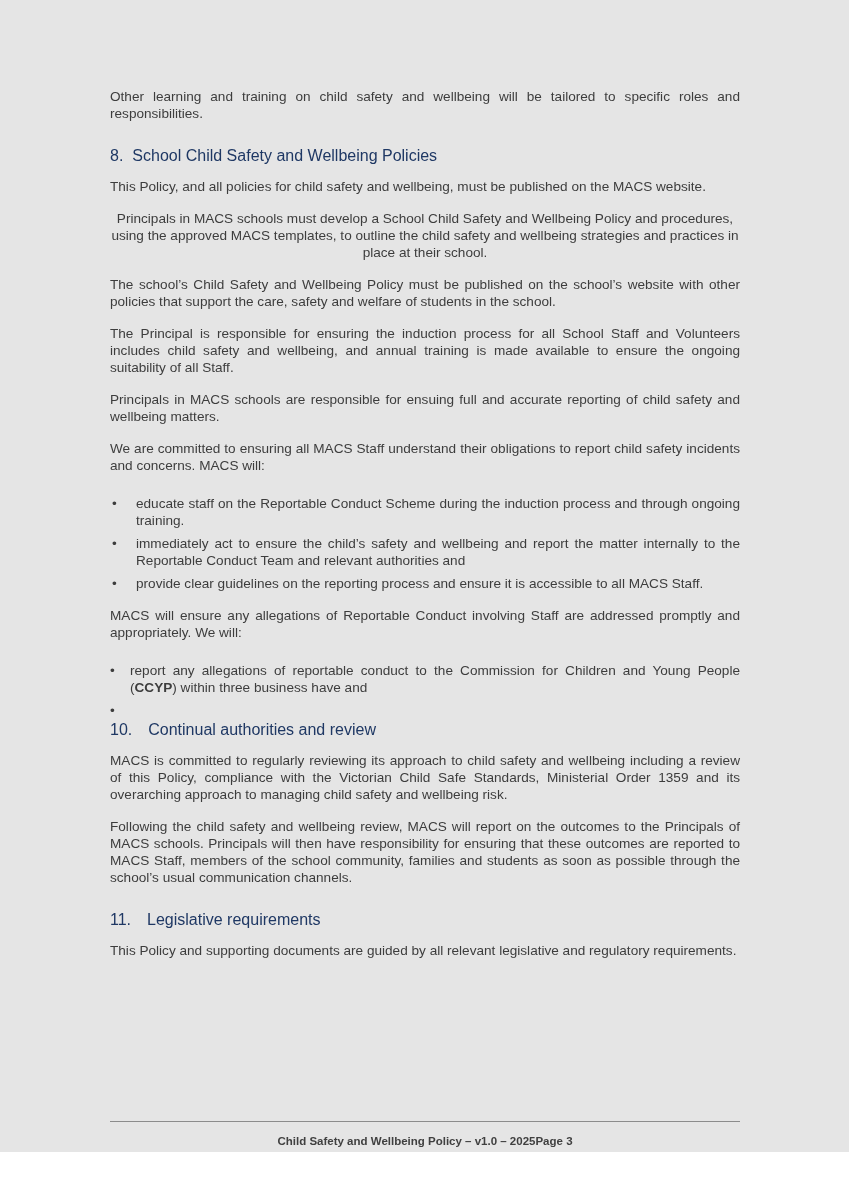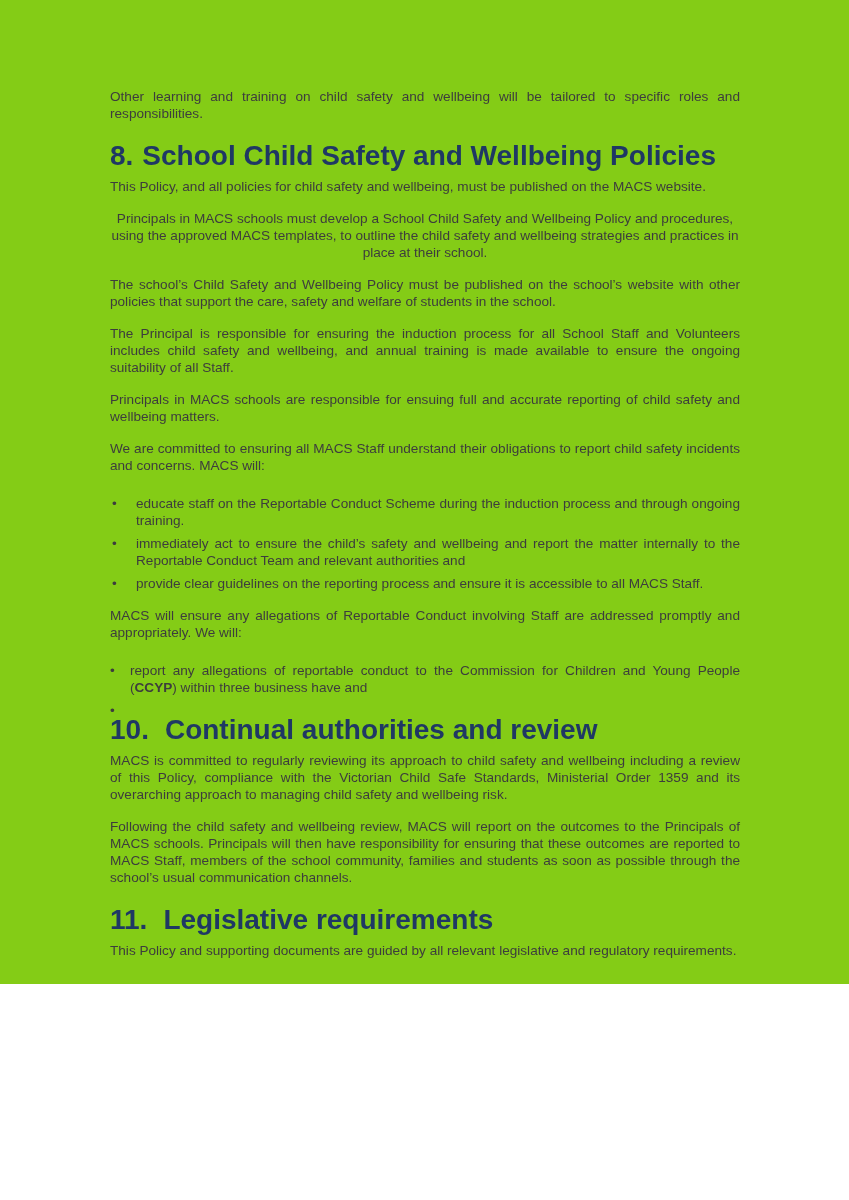--- a/index.html
+++ b/index.html
@@ -1,40 +1,40 @@
 <!DOCTYPE html>
 <html><head>
 <meta charset="utf-8">
 <style>
   html, body { margin: 0; padding: 0; background: #ffffff; }
   .page {
     position: relative;
     width: 849px;
-    height: 984px;
-    background: #84cc16;
+    height: 1152px;
+    background: #e5e5e5;
     font-family: "Liberation Sans", "DejaVu Sans", sans-serif;
     overflow: hidden;
   }
   .content {
     position: absolute;
     left: 110px;
     top: 88px;
     width: 630px;
   }
   p.body {
     font-size: 13.6px;
     line-height: 17px;
     color: #3d3d3d;
     text-align: justify;
     margin: 0 0 15px 0;
   }
   p.body.align-left { text-align: center; }
   h2.heading {
-    font-size: 28px;
-    font-weight: 700;
+    font-size: 16px;
+    font-weight: 400;
     color: #1f3864;
     margin: 20px 0 9px 0;
     line-height: 27px;
   }
   h2.heading .num { margin-right: 9px; }
   h2.heading.two-digit .num { margin-right: 16px; }
   ul.bullets {
     list-style: none;
     margin: 21px 0 15px 0;
     padding: 0;
@@ -57,21 +57,21 @@
   ul.bullets.tight li .bullet { left: 0; }
   .bold { font-weight: 700; }
   .footer {
     position: absolute;
     left: 110px;
     width: 630px;
     top: 1121px;
     border-top: 1px solid #8c8c8c;
     padding-top: 13px;
     display: flex;
-    justify-content: flex-start;
+    justify-content: center;
     align-items: baseline;
     font-size: 11.5px;
     font-weight: 700;
     color: #404040;
   }
 </style>
 </head>
 <body>
 
 <div class="page">

